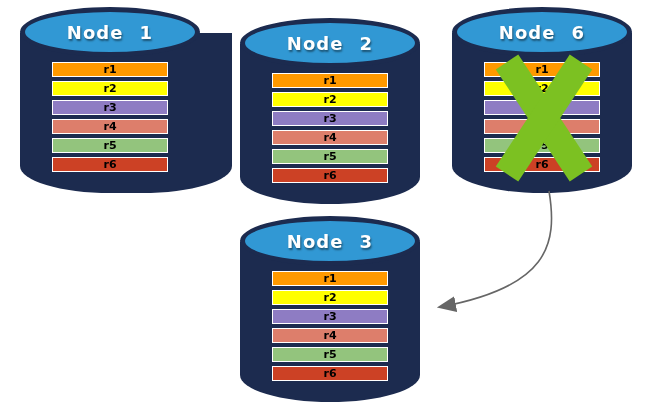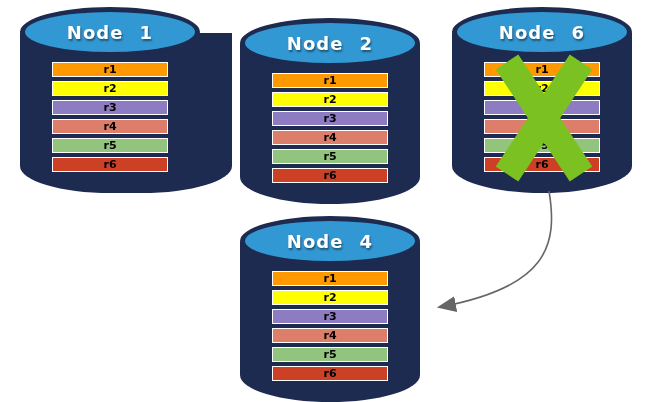--- a/index.html
+++ b/index.html
@@ -148,21 +148,21 @@
       </div>
     <svg class="x-mark" viewBox="0 0 104 138">
       <line x1="15" y1="13" x2="89" y2="125"></line>
       <line x1="89" y1="13" x2="15" y2="125"></line>
     </svg>
   </div>
 
   <div class="node node4">
     <div class="cyl-body"></div>
     <div class="cyl-top">
-      <span class="node-title">Node 4</span>
+      <span class="node-title">Node 3</span>
     </div>
     <div class="rows">
         <div class="row" style="background: rgb(255, 153, 0);">
           <span>r1</span>
         </div>
         <div class="row" style="background: rgb(255, 255, 0);">
           <span>r2</span>
         </div>
         <div class="row" style="background: rgb(142, 124, 195);">
           <span>r3</span>

